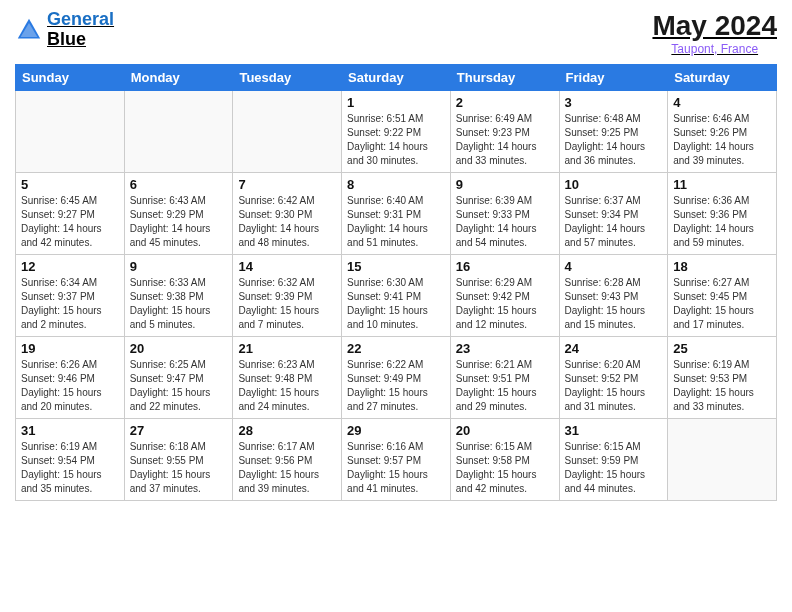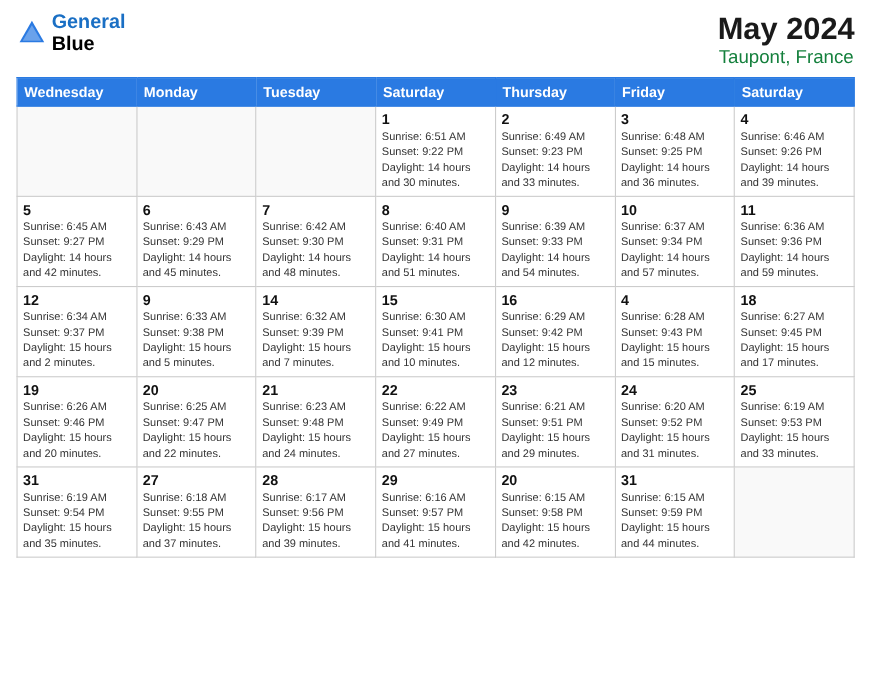--- a/index.html
+++ b/index.html
@@ -13,20 +13,21 @@
     .page {
       width: 792px;
       height: 612px;
       padding: 10px 15px;
     }
     .header {
       display: flex;
       justify-content: space-between;
       align-items: flex-start;
       margin-bottom: 8px;
+      text-decoration: underline;
     }
     .logo {
       display: flex;
       align-items: center;
       gap: 4px;
     }
     .logo-text {
       font-size: 18px;
       font-weight: bold;
       color: #1a1a1a;
@@ -41,22 +42,22 @@
     }
     .title-block {
       text-align: center;
     }
     .month-year {
       font-size: 28px;
       font-weight: bold;
       color: #1a1a1a;
     }
     .location {
-      font-size: 17px;
-      color: #15803d;
+      font-size: 12px;
+      color: #8b5cf6;
     }
     .calendar-table {
       width: 100%;
       border-collapse: collapse;
       table-layout: fixed;
     }
     .calendar-table th {
       background-color: #2a7ae2;
       color: white;
       text-align: left;
@@ -110,21 +111,21 @@
     </div>
     <div class="title-block">
       <div class="month-year">May 2024</div>
       <div class="location">Taupont, France</div>
     </div>
   </div>
 
   <table class="calendar-table">
     <thead>
       <tr>
-        <th>Wednesday</th>
+        <th>Sunday</th>
         <th>Monday</th>
         <th>Tuesday</th>
         <th>Saturday</th>
         <th>Thursday</th>
         <th>Friday</th>
         <th>Saturday</th>
       </tr>
     </thead>
     <tbody id="calendar-body">
     <tr>

